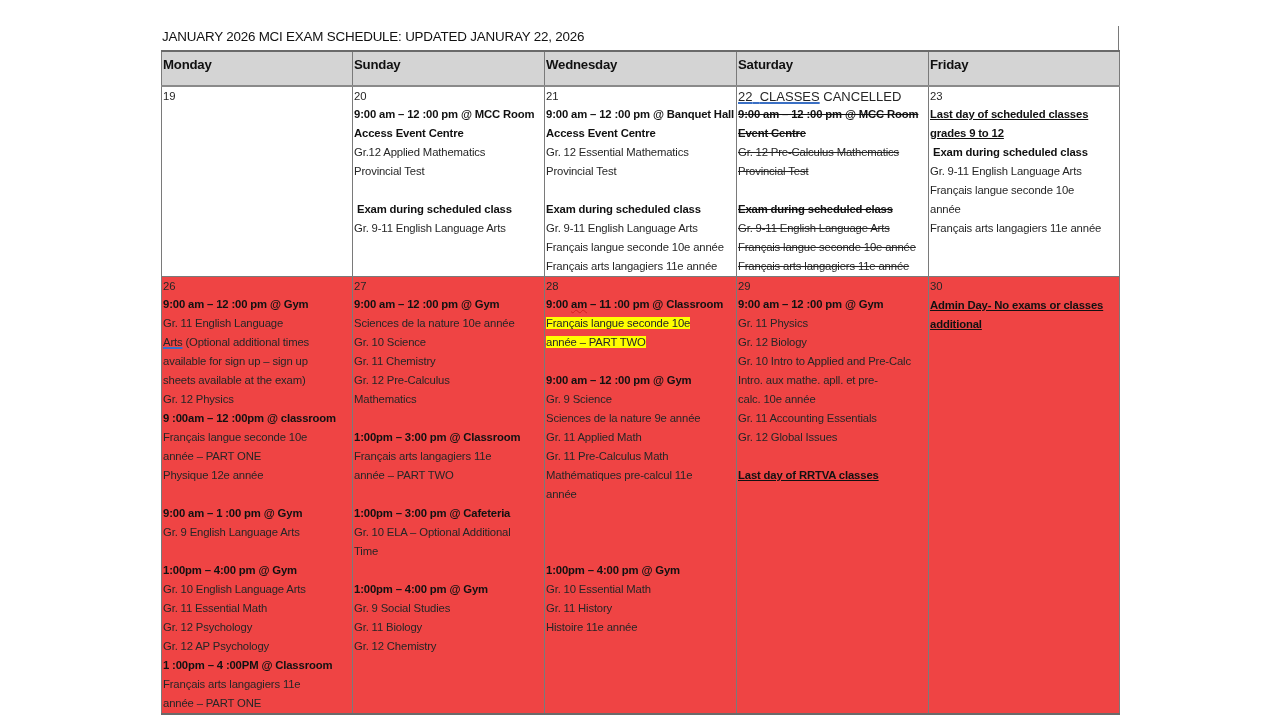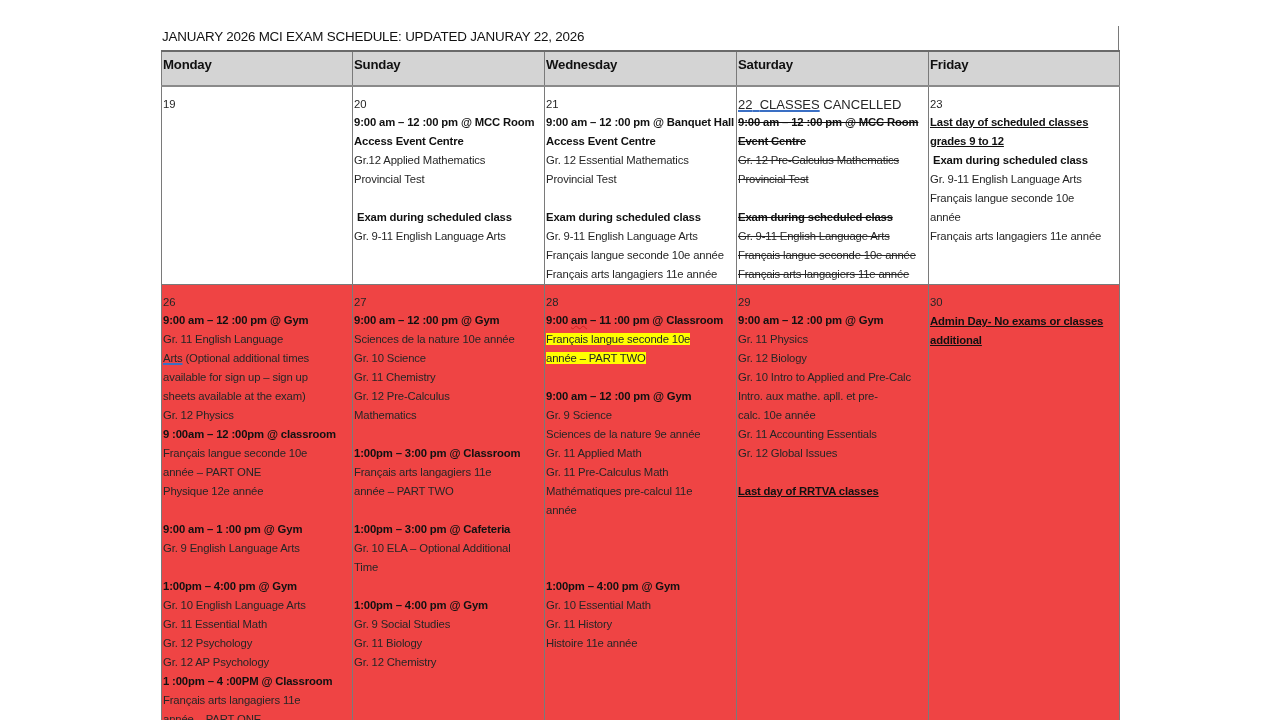--- a/index.html
+++ b/index.html
@@ -35,21 +35,21 @@
   }
   .row1 td { background: #ffffff; height: 176px; }
   .row2 td { background: #ef4444; height: 434px; border-bottom: 2px solid #6a6a6a; }
   .line { display: block; white-space: nowrap; letter-spacing: -0.15px; }
   .b { font-weight: bold; color: #111; }
   .gap { display: block; height: 19px; }
   .strike { text-decoration: line-through; }
   .u { text-decoration: underline; }
   .center { }
   .hl { background: #ffff00; }
-  .daynum { display: block; line-height: 17px; padding-top: 9px; }
+  .daynum { display: block; line-height: 17px; padding-top: 1px; }
   .daynum.big { font-size: 13px; }
   .squig { text-decoration: underline wavy #d02020; text-decoration-thickness: 1px; }
   .blueu { text-decoration: underline #3a6fc4; text-decoration-thickness: 2px; }
 </style>
 </head>
 <body>
 
 <div class="page">
   <div class="title-row">
     <span class="title">JANUARY 2026 MCI EXAM SCHEDULE: UPDATED JANURAY 22, 2026</span>

